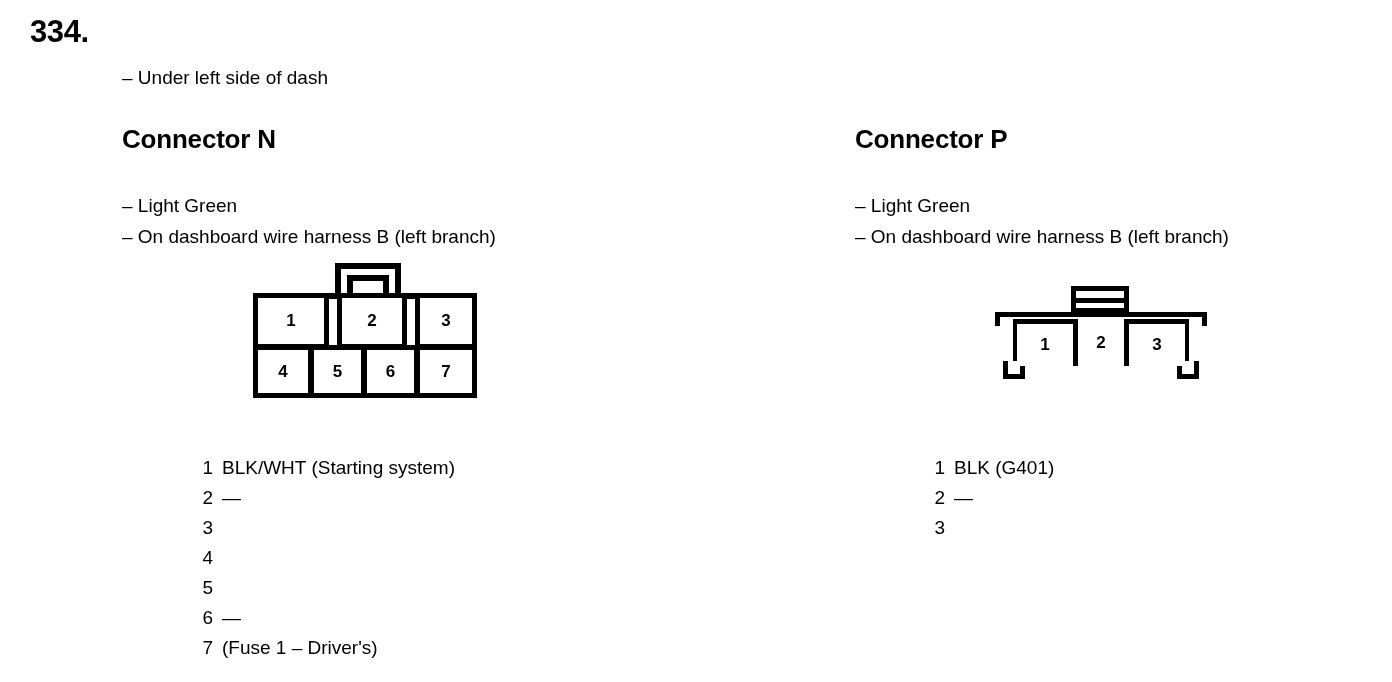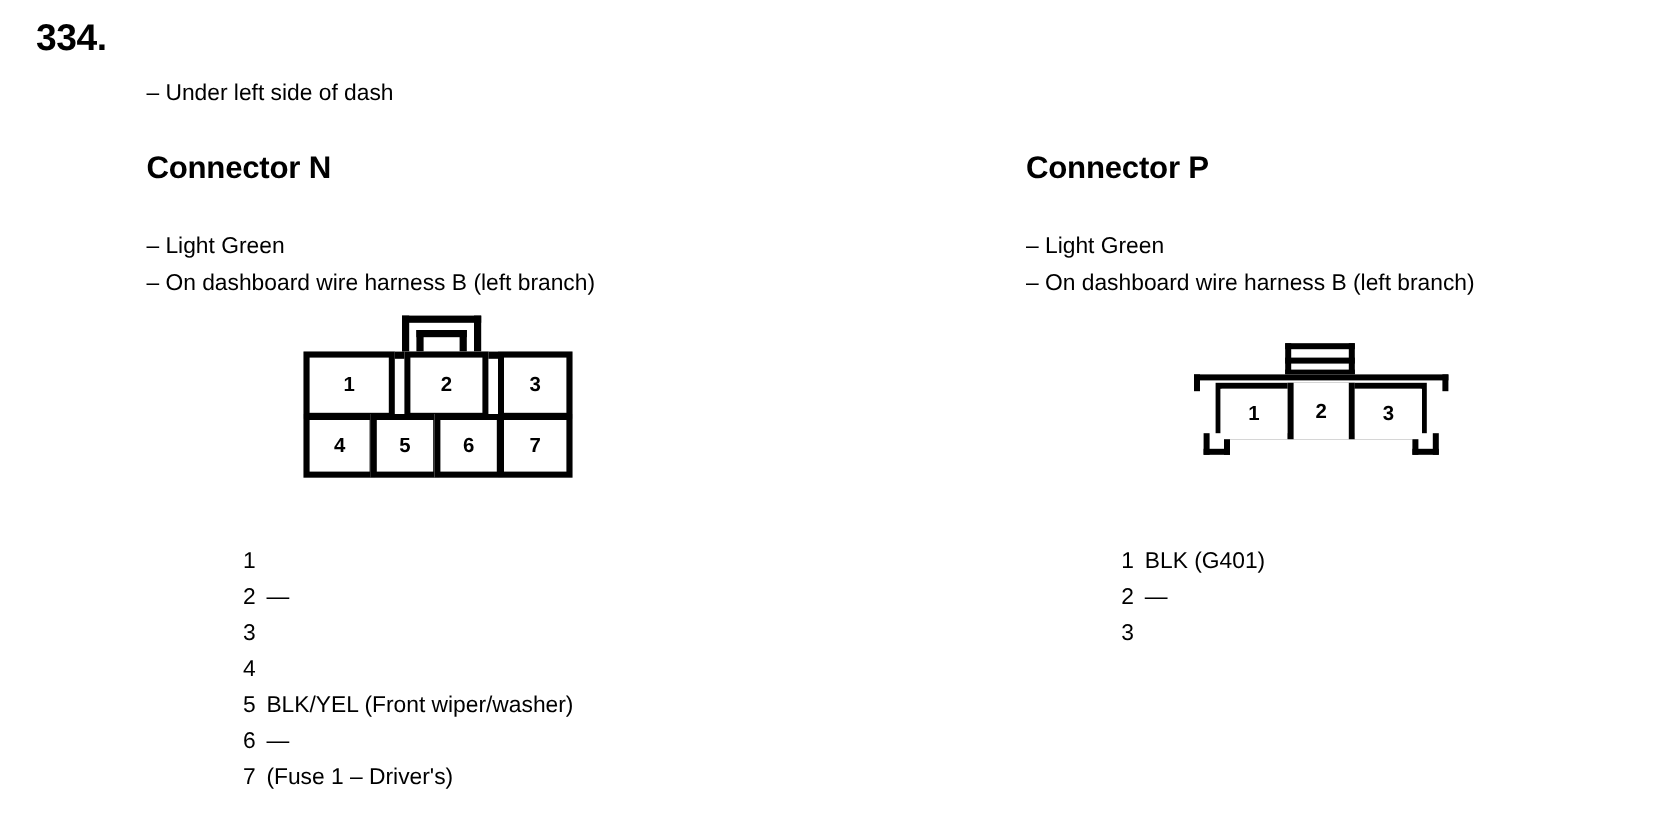--- a/index.html
+++ b/index.html
@@ -277,34 +277,34 @@
 
     <div class="n-cell n-bot-1">4</div>
     <div class="n-cell n-bot-2">5</div>
     <div class="n-cell n-bot-3">6</div>
     <div class="n-cell n-bot-4">7</div>
   </div>
 
   <div class="pin-list list-n">
     <div class="pin-row">
       <span class="pin-num">1</span>
+      <span class="pin-desc">BLK/WHT (Starting system)</span>
     </div>
     <div class="pin-row">
       <span class="pin-num">2</span>
       <span class="pin-desc">—</span>
     </div>
     <div class="pin-row">
       <span class="pin-num">3</span>
     </div>
     <div class="pin-row">
       <span class="pin-num">4</span>
     </div>
     <div class="pin-row">
       <span class="pin-num">5</span>
-      <span class="pin-desc">BLK/YEL (Front wiper/washer)</span>
     </div>
     <div class="pin-row">
       <span class="pin-num">6</span>
       <span class="pin-desc">—</span>
     </div>
     <div class="pin-row">
       <span class="pin-num">7</span>
       <span class="pin-desc">(Fuse 1 – Driver's)</span>
     </div>
   </div>

